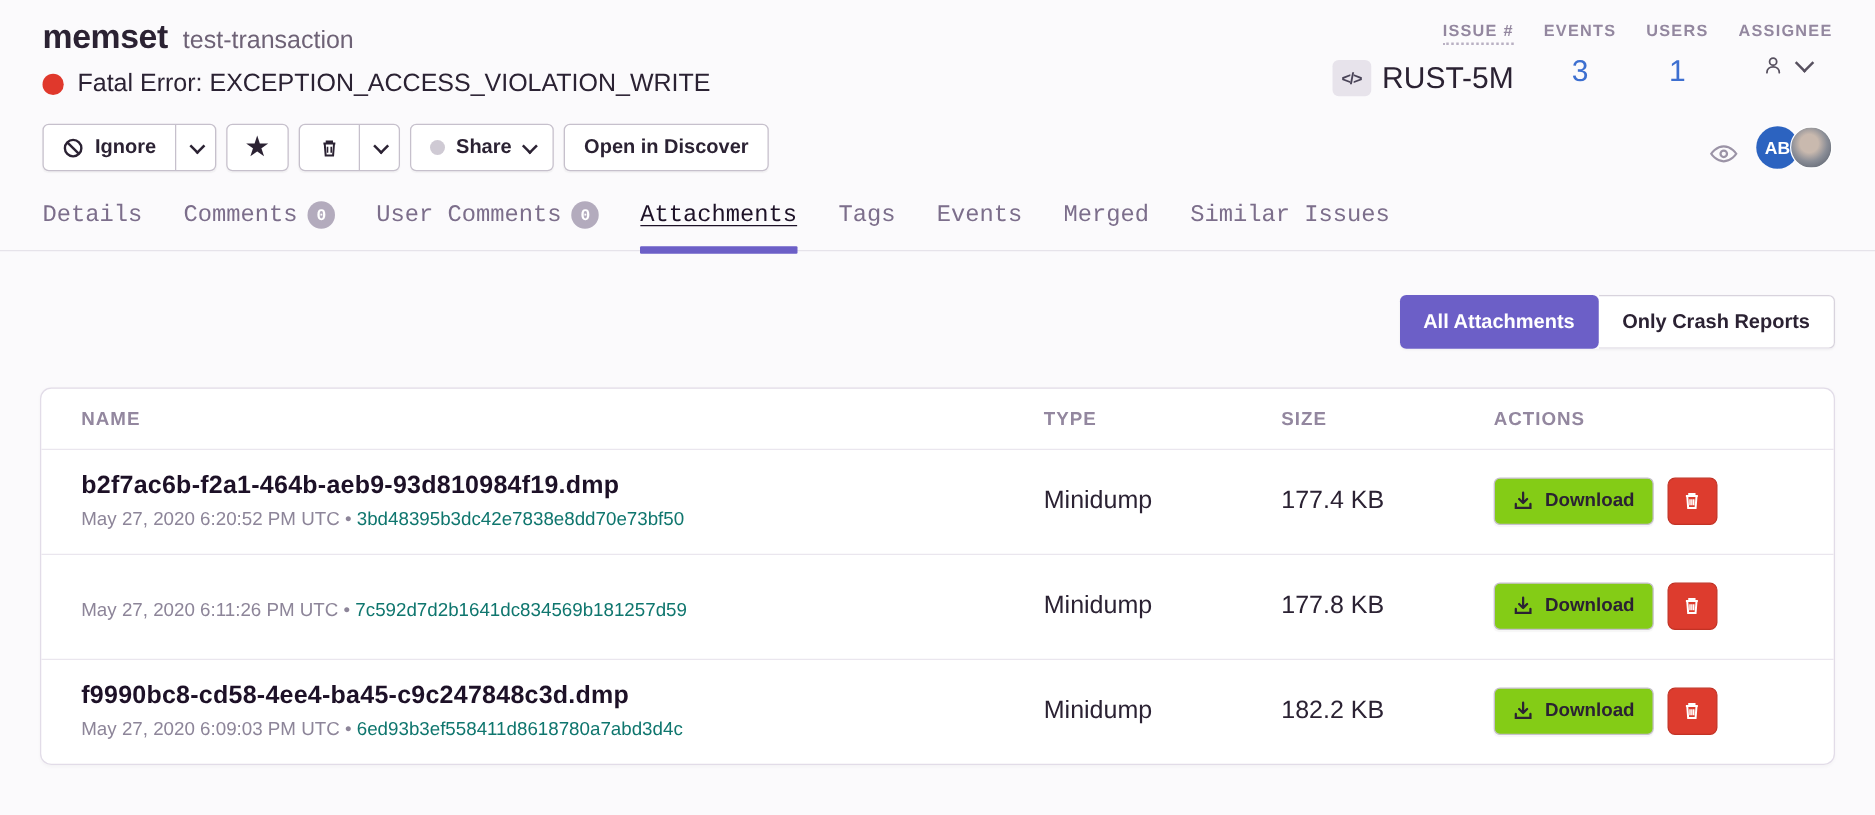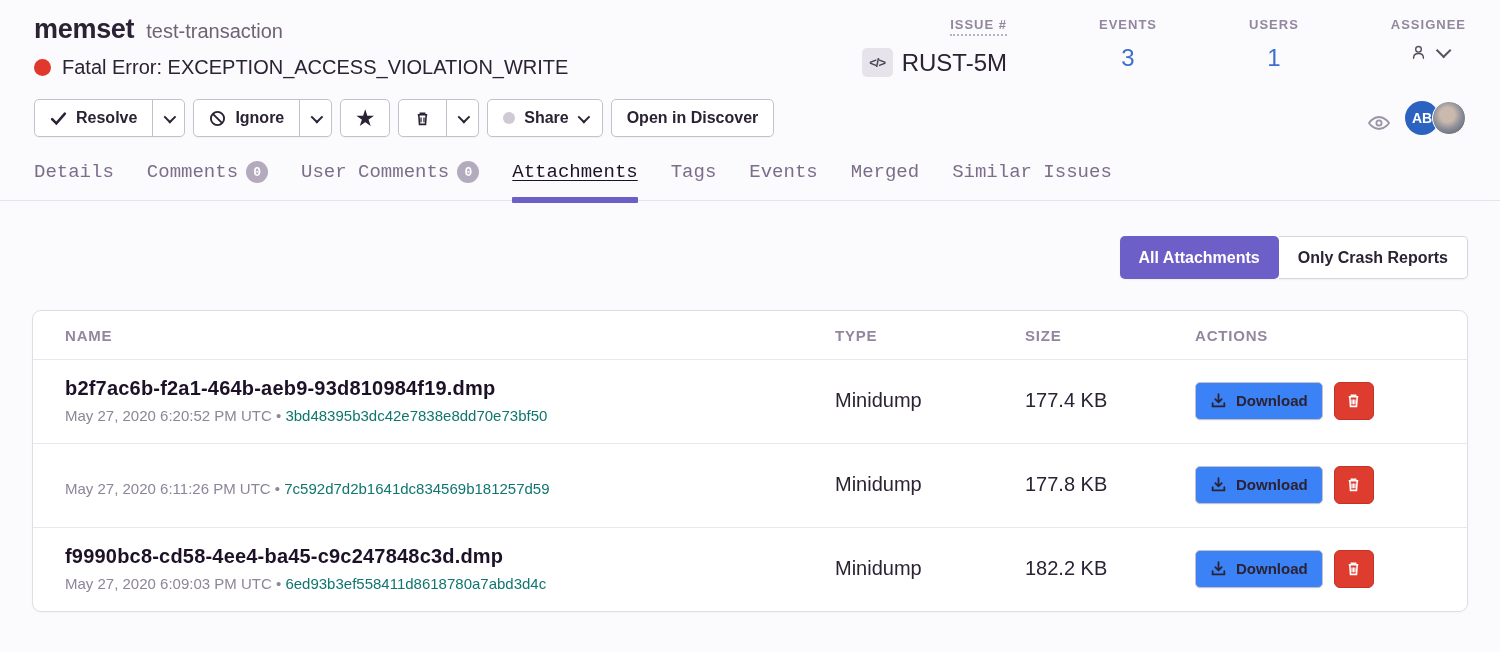--- a/index.html
+++ b/index.html
@@ -12,21 +12,21 @@
   }
   
   .header { display:flex; justify-content:space-between; padding:14px 34px 0 34px; }
   .title-line { display:flex; align-items:baseline; gap:12px; }
   .proj { font-size:27px; font-weight:700; color:#2b2233; letter-spacing:-0.3px; }
   .txn  { font-size:20px; font-weight:400; color:#6e6276; }
   .error-line { display:flex; align-items:center; gap:11px; margin-top:11px; }
   .dot { width:17px; height:17px; border-radius:50%; background:#e0382c; flex:0 0 auto; }
   .error-msg { font-size:20px; color:#2b2233; }
   
-  .stats { display:flex; gap:92px; padding-top:3px; }
+  .stats { display:flex; gap:24px; padding-top:3px; }
   .stat { display:flex; flex-direction:column; align-items:flex-end; }
   .stat-label { font-size:13px; font-weight:700; letter-spacing:1px; color:#93879f; }
   .stat-label.dotted { border-bottom:2px dotted #b9b0c2; padding-bottom:2px; }
   .stat-value { margin-top:12px; font-size:24px; color:#2b2233; display:flex; align-items:center; gap:9px; }
   .stat-value.blue { color:#3d6fd0; }
   .stat.center { align-items:center; }
   .code-chip { width:31px; height:29px; background:#e7e3eb; border-radius:5px; display:flex; align-items:center; justify-content:center; font-size:13px; font-weight:700; color:#4a4458; letter-spacing:-1px; }
   .chev { display:inline-block; width:11px; height:11px; border-right:2px solid #57505f; border-bottom:2px solid #57505f; transform:rotate(45deg) translateY(-3px); }
   
   .toolbar { display:flex; justify-content:space-between; align-items:center; padding:20px 34px 0 34px; }
@@ -64,21 +64,21 @@
   .table { margin:31px 32px 0 32px; background:#fff; border:1px solid #e2dce8; border-radius:9px; box-shadow:0 1px 3px rgba(0,0,0,0.03); overflow:hidden; }
   .tgrid { display:grid; grid-template-columns: 1fr 190px 170px 240px; align-items:center; padding:0 32px; }
   .thead { height:48px; }
   .th { font-size:15px; font-weight:700; letter-spacing:0.8px; color:#93879f; }
   .trow { border-top:1px solid #eae6ee; padding:15px 32px 17px 32px; min-height:84px; }
   .fname { font-size:20px; font-weight:700; color:#1d1127; letter-spacing:0.2px; }
   .fmeta { margin-top:7px; font-size:15px; color:#8d8599; }
   .fmeta a { color:#0f766e; text-decoration:none; cursor:pointer; }
   .ftype, .fsize { font-size:20px; color:#2b2233; }
   .actions { display:flex; align-items:center; gap:11px; }
-  .dl-btn { height:38px; background:#3b82f6; border:1px solid #c6c0cc; border-radius:5px; display:inline-flex; align-items:center; gap:9px; padding:0 14px; font-size:15px; font-weight:700; color:#2b2233; box-shadow:0 1px 1px rgba(0,0,0,0.04); cursor:pointer; }
+  .dl-btn { height:38px; background:#84cc16; border:1px solid #c6c0cc; border-radius:5px; display:inline-flex; align-items:center; gap:9px; padding:0 14px; font-size:15px; font-weight:700; color:#2b2233; box-shadow:0 1px 1px rgba(0,0,0,0.04); cursor:pointer; }
   .del-btn { width:40px; height:38px; background:#dd3c2e; border:1px solid #c23225; border-radius:6px; display:inline-flex; align-items:center; justify-content:center; cursor:pointer; }
   svg { display:block; }
 </style>
 </head>
 <body>
 
 <div class="header">
   <div>
     <div class="title-line">
       <span class="proj">memset</span>
@@ -115,31 +115,20 @@
           </svg>
         <span class="chev"></span>
       </span>
     </div>
   </div>
 </div>
 
 <div class="toolbar">
   <div class="btn-row">
 
-    <div class="btn-group">
-      <div class="seg">
-        <svg class="icon16" viewBox="0 0 16 16">
-            <path d="M2 8.5l4 4L14 3.5" fill="none" stroke="#2b2233" stroke-width="2.4" stroke-linecap="round"></path>
-          </svg>
-        <span>Resolve</span>
-      </div>
-      <div class="seg caret">
-          <span class="caret-glyph"></span>
-        </div>
-    </div>
 
     <div class="btn-group">
       <div class="seg">
         <svg class="icon16" viewBox="0 0 16 16">
             <circle cx="8" cy="8" r="6.2" fill="none" stroke="#2b2233" stroke-width="1.8"></circle>
             <path d="M3.6 3.6l8.8 8.8" stroke="#2b2233" stroke-width="1.8"></path>
           </svg>
         <span>Ignore</span>
       </div>
       <div class="seg caret">

